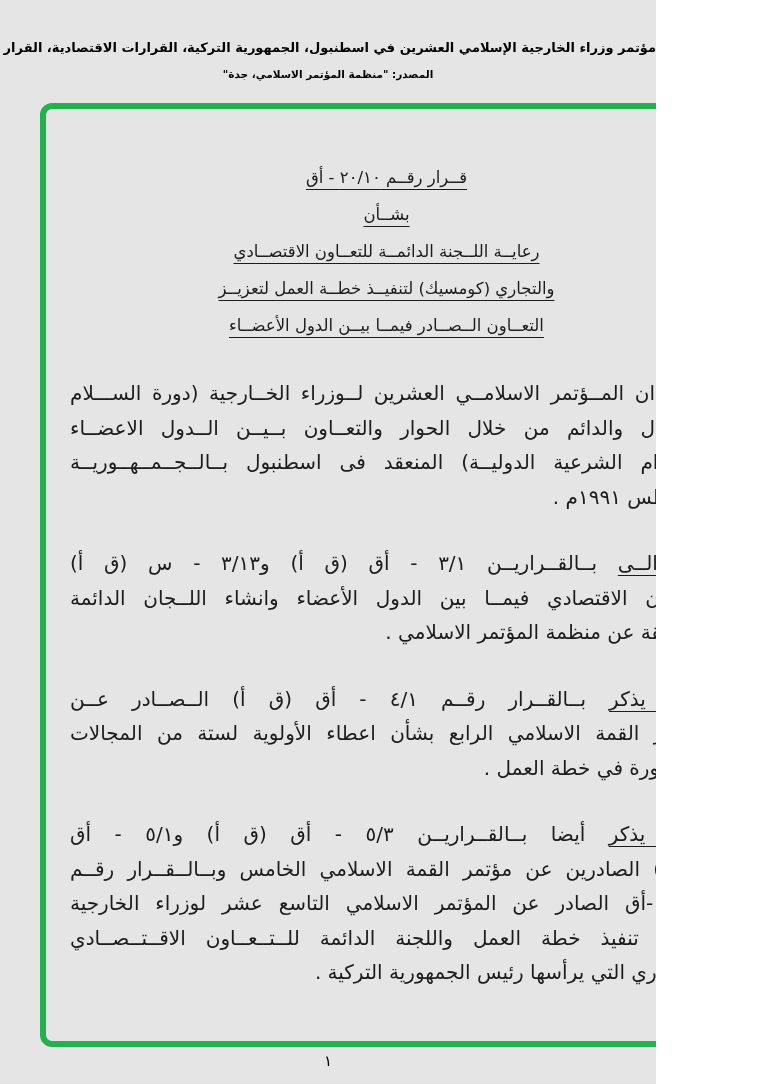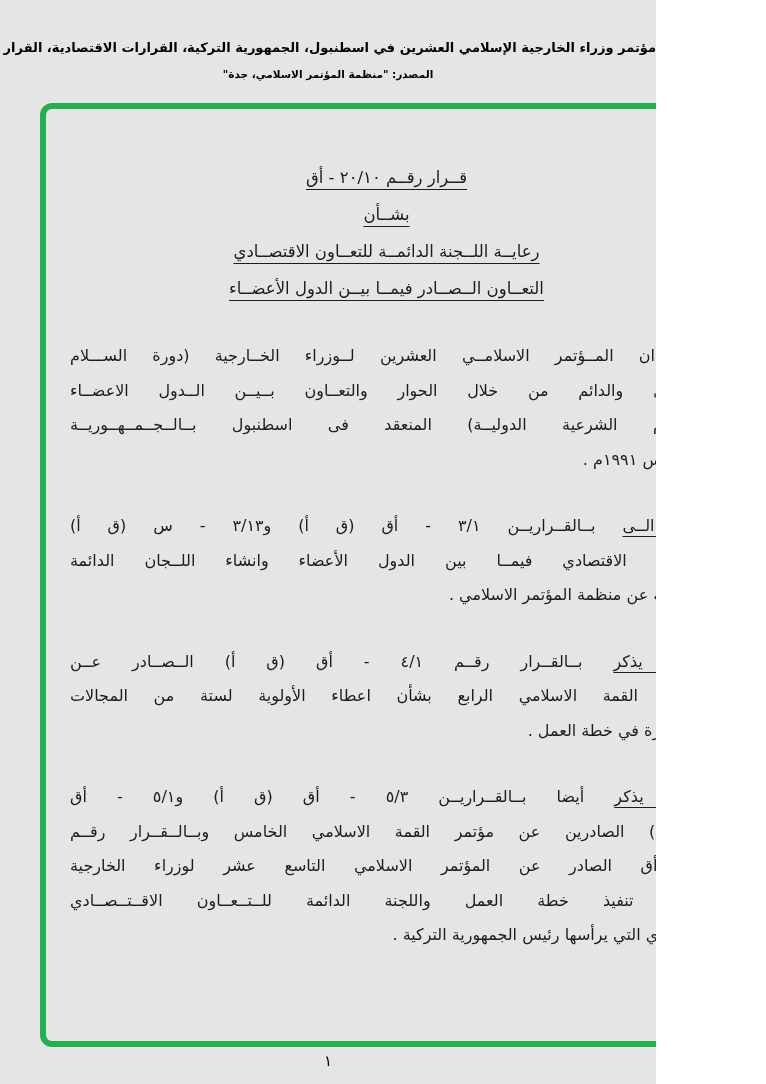--- a/index.html
+++ b/index.html
@@ -42,21 +42,21 @@
   }
   .title-line > span{
     text-decoration:underline;
     text-underline-offset:6px;
     text-decoration-thickness:1px;
   }
   
   .body-block{margin-top:14px;}
   .para{margin-top:32px;}
   .doc-line{
-    font-size:16px;line-height:34.5px;
+    font-size:20px;line-height:34.5px;
     text-align:justify;text-align-last:justify;
     color:#1c1c1c;
   }
   .doc-line.end{text-align-last:right;}
   .para.indent-deep .doc-line:first-child{padding-right:48px;}
   .para.indent-sm  .doc-line:first-child{padding-right:10px;}
   .lead-u{
     text-decoration:underline;
     text-underline-offset:5px;
     text-decoration-thickness:1px;
@@ -75,20 +75,21 @@
   <div class="hdr1">مؤتمر وزراء الخارجية الإسلامي العشرين في اسطنبول، الجمهورية التركية، القرارات الاقتصادية، القرار الرقم ٢٠/١٠-أق</div>
 
   <div class="hdr2">المصدر:  "منظمة المؤتمر الاسلامي، جدة"</div>
 
   <div class="frame" id="frame" style="border-color: rgb(34, 177, 76);">
 
     <div class="title-block" id="title-block">
         <div class="title-line"><span>قــرار رقــم ٢٠/١٠ - أق</span></div>
         <div class="title-line"><span>بشــأن</span></div>
         <div class="title-line"><span>رعايــة اللــجنة الدائمــة للتعــاون الاقتصــادي</span></div>
+        <div class="title-line"><span>والتجاري (كومسيك) لتنفيــذ خطــة العمل لتعزيــز</span></div>
         <div class="title-line"><span>التعــاون الــصــادر فيمــا بيــن الدول الأعضــاء</span></div>
       </div>
 
     <div class="body-block" id="body-block">
         <div class="para indent-deep">
           <div class="doc-line">ان المــؤتمر الاسلامــي العشرين لــوزراء الخــارجية (دورة الســـلام</div>
           <div class="doc-line">العــادل والدائم من خلال الحوار والتعــاون بــيــن الــدول الاعضــاء</div>
           <div class="doc-line">واحترام الشرعية الدوليــة) المنعقد فى اسطنبول بــالــجــمــهــوريــة</div>
           <div class="doc-line end">أغسطس ١٩٩١م .</div>
         </div>

